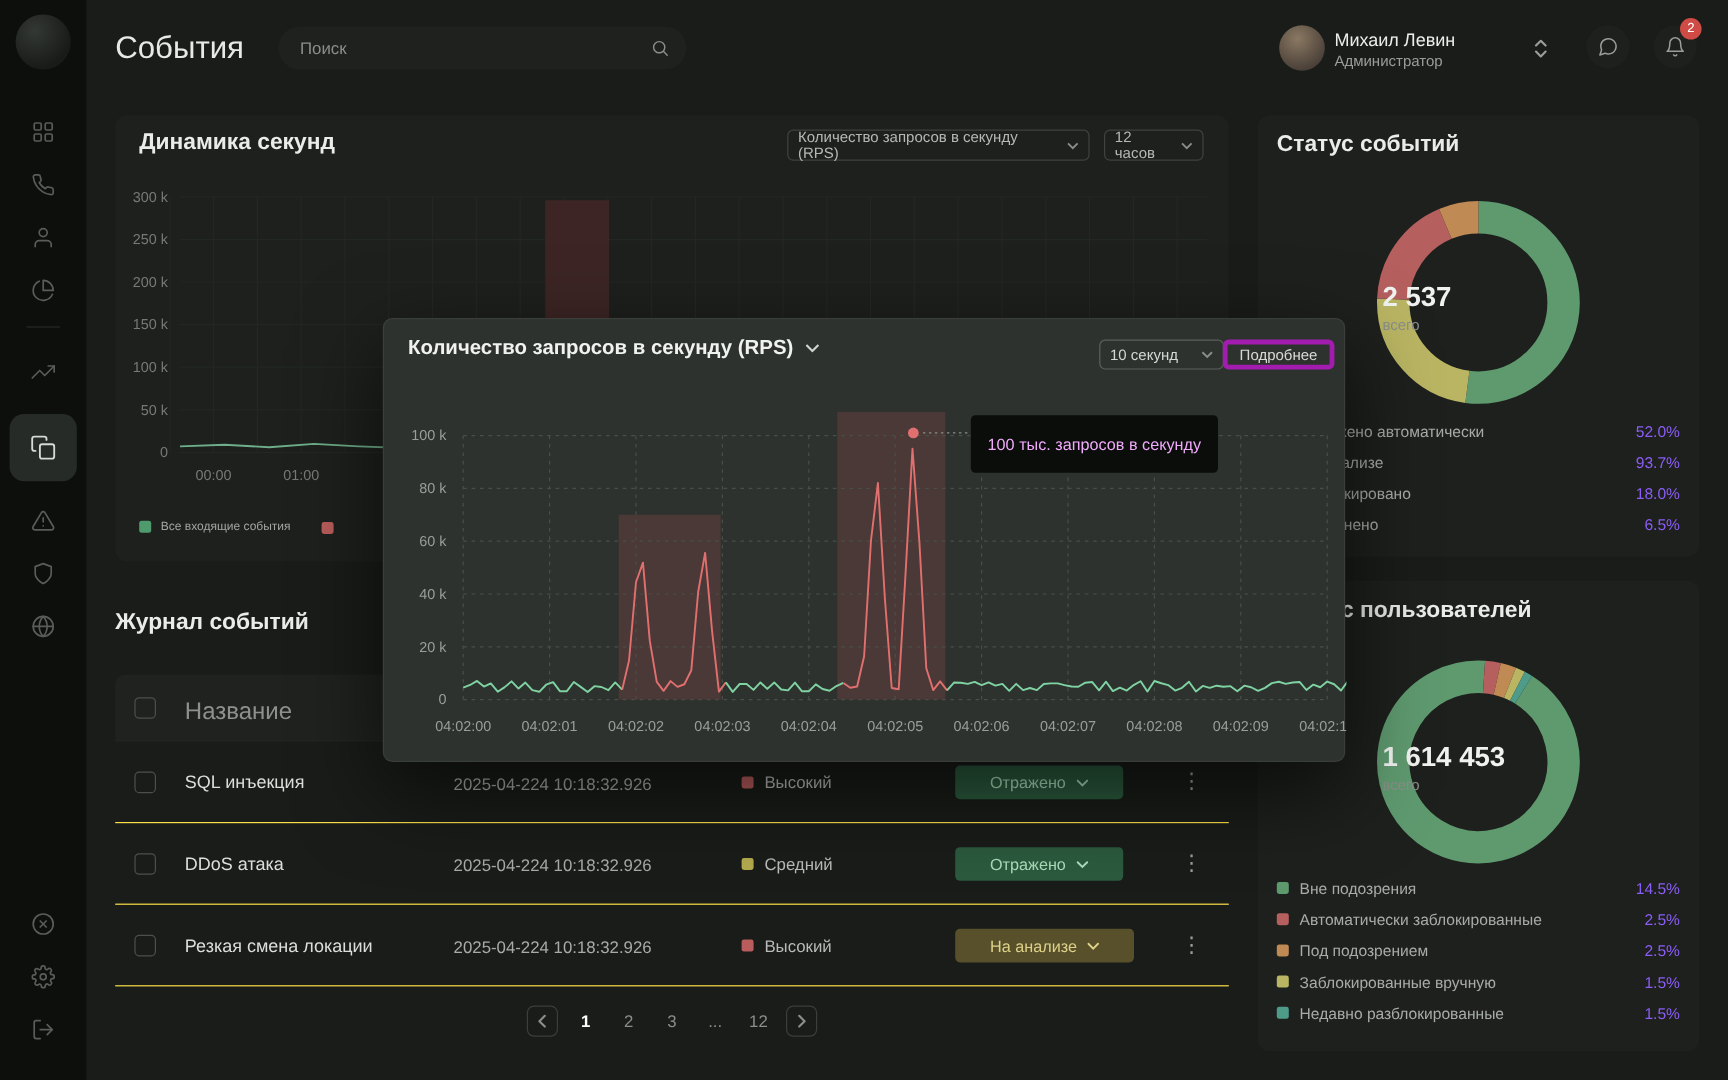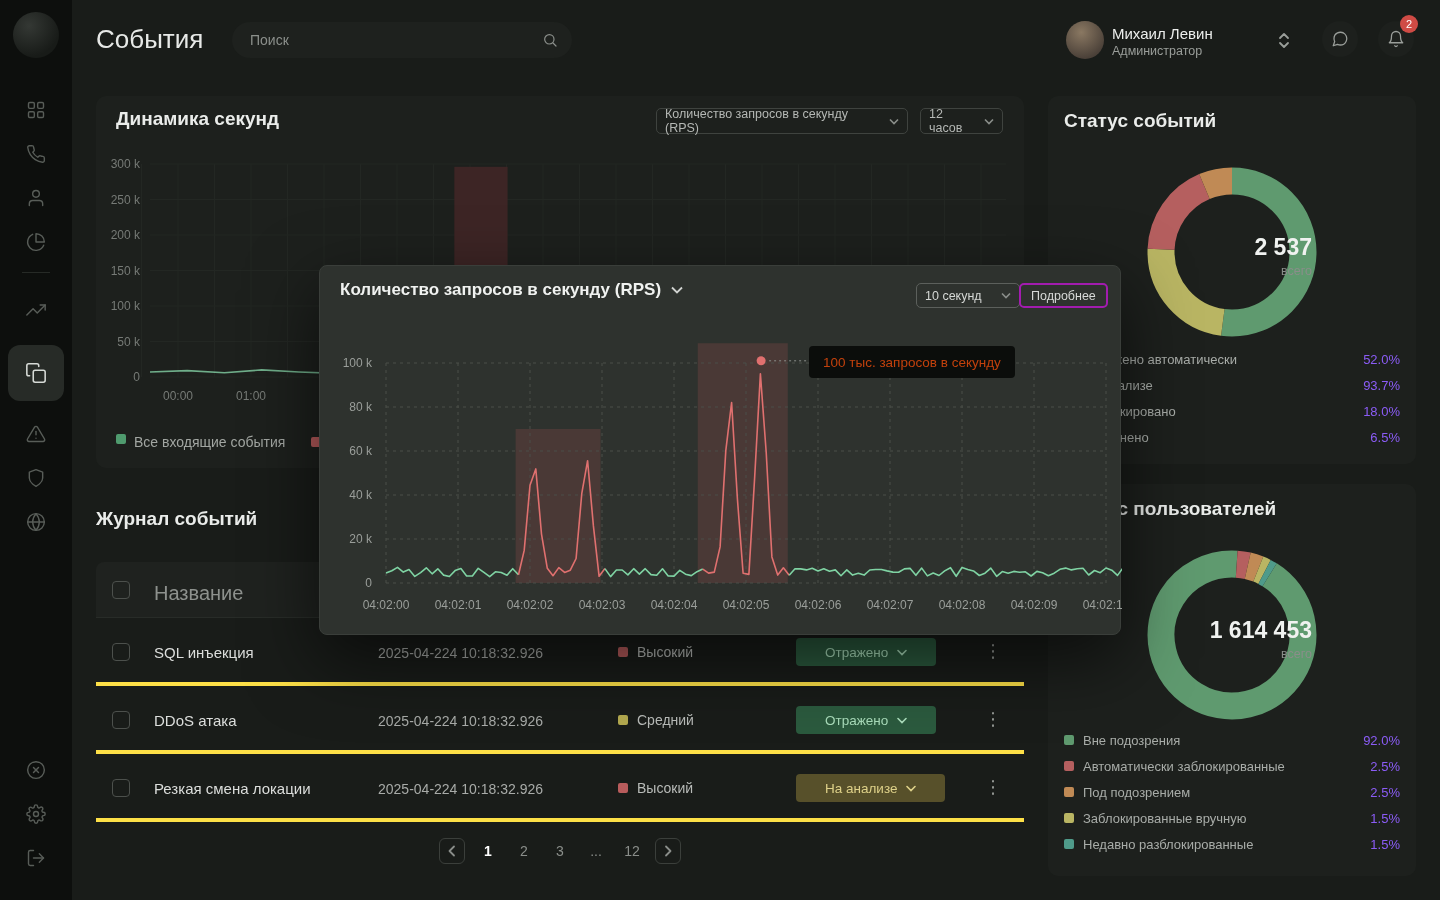--- a/index.html
+++ b/index.html
@@ -41,32 +41,32 @@
   .card-title{position:absolute;left:20px;top:14px;font-size:19px;font-weight:bold;color:#eaece a}
   .card-title,.sec-title{font-size:19px;font-weight:bold;color:#eaecea}
   .select{position:absolute;height:26px;border:1px solid #3f433f;border-radius:5px;display:flex;align-items:center;
           justify-content:space-between;padding:0 8px;font-size:12.5px;color:#b5b8b5;cursor:pointer;background:transparent}
   .select svg{width:10px;height:7px;stroke:#8a8e8a;fill:none;stroke-width:1.6;margin-left:8px;flex:none}
 
   #dyn-card{left:96px;top:96px;width:928px;height:372px}
   #dyn-chart{position:absolute;left:0;top:52px;width:928px;height:300px}
   #dyn-chart text{fill:#767a76;font-size:12px;font-family:"Liberation Sans",sans-serif}
   #dyn-legend{position:absolute;left:20px;top:338px;display:flex;gap:26px;align-items:center}
-  .dleg{display:flex;gap:8px;font-size:14px;color:#a2a6a2}
+  .dleg{display:flex;gap:8px;font-size:10px;color:#a2a6a2}
   .dleg i{width:10px;height:10px;border-radius:2px;display:inline-block}
 
   
   #journal-title{position:absolute;left:96px;top:508px}
   #journal-head{position:absolute;left:96px;top:562px;width:928px;height:56px;background:#1f221f;
                 border-radius:8px 8px 0 0;border-bottom:1px solid #282c28}
   .checkbox{display:inline-block;width:18px;height:18px;border:1.5px solid #4c504c;border-radius:4px;cursor:pointer}
   #journal-head .checkbox{position:absolute;left:16px;top:19px}
   #journal-head .col-name{position:absolute;left:58px;top:20px;font-size:20px;color:#8d918d}
   #journal-rows{position:absolute;left:96px;top:618px;width:928px}
-  .j-row{position:relative;height:68px;border-bottom:4px solid #fde047}
+  .j-row{position:relative;height:68px;border-bottom:1px solid #fde047}
   .j-row .checkbox{position:absolute;left:16px;top:25px}
   .j-name{position:absolute;left:58px;top:26px;font-size:15px;color:#dcdedc}
   .j-date{position:absolute;left:282px;top:27px;font-size:14px;color:#a8aba8}
   .j-sev{position:absolute;left:522px;top:26px;display:flex;align-items:center;gap:9px;font-size:14px;color:#b8bbb8}
   .j-sev i{width:10px;height:10px;border-radius:2px}
   .j-status{position:absolute;left:700px;top:20px;height:28px;border-radius:4px;display:flex;align-items:center;
             gap:9px;padding:0 29px;font-size:13.5px;cursor:pointer}
   .j-status.green{background:#2b5a3e;color:#a9dcba}
   .j-status.yellow{background:#57502a;color:#ded189}
   .kebab{position:absolute;left:888px;top:22px;font-size:18px;color:#9a9e9a;cursor:pointer}
@@ -74,42 +74,42 @@
   .pg-arrow{width:26px;height:26px;border:1px solid #3b3f3b;border-radius:6px;display:flex;align-items:center;
             justify-content:center;color:#8a8e8a;cursor:pointer}
   .pg-arrow svg{width:10px;height:12px;stroke:currentColor;fill:none;stroke-width:1.8;stroke-linecap:round;stroke-linejoin:round}
   .pg-num{width:26px;height:26px;display:flex;align-items:center;justify-content:center;font-size:14px;color:#8a8e8a;cursor:pointer}
   .pg-num.active{color:#fff;font-weight:bold}
 
   
   #ev-card{left:1048px;top:96px;width:368px;height:368px}
   #us-card{left:1048px;top:484px;width:368px;height:392px}
   .donut{position:absolute;left:0;top:0;width:368px;height:250px}
-  .donut-center{position:absolute;left:104px;width:160px;text-align:right}
+  .donut-center{position:absolute;left:104px;width:160px;text-align:left}
   .donut-total{font-size:23px;font-weight:bold;color:#f0f2f0}
   .donut-sub{font-size:12.5px;color:#8a8e8a;margin-top:3px}
   .legend{position:absolute;left:0;width:368px}
   .leg-row{display:flex;align-items:center;height:26px;padding:0 16px}
   .leg-sq{width:10px;height:10px;border-radius:2px;flex:none}
   .leg-label{flex:1;margin-left:9px;font-size:13px;color:#a8aca8;white-space:nowrap;overflow:hidden}
   .leg-val{font-size:13px;color:#8b5cf6}
 
   
   #modal{position:absolute;left:319px;top:265px;width:802px;height:370px;background:#2e322e;border:1px solid #3a3e3a;
          border-radius:8px;box-shadow:0 24px 70px rgba(0,0,0,.6);z-index:50}
   #modal-title{position:absolute;left:20px;top:14px;font-size:17px;font-weight:bold;color:#f0f2f0;
                display:flex;align-items:center;gap:10px}
   #modal-title svg{width:12px;height:8px;stroke:#d0d3d0;fill:none;stroke-width:1.8;cursor:pointer}
   #modal .select{border-color:#5c605c;color:#d5d8d5}
-  #modal-details{position:absolute;left:699px;top:17px;height:25px;border:2px solid #a21caf;border-radius:5px;
+  #modal-details{position:absolute;left:699px;top:17px;height:25px;border:4px solid #a21caf;border-radius:5px;
                  display:flex;align-items:center;padding:0 10px;font-size:12.5px;color:#d8dad8;cursor:pointer}
   #modal-chart{position:absolute;left:0;top:60px;width:802px;height:300px}
   #modal-chart text{fill:#9a9e9a;font-size:12px;font-family:"Liberation Sans",sans-serif}
-  #tooltip{position:absolute;left:489px;top:80px;height:32px;background:#0b0d0b;border-radius:4px;
-           display:flex;align-items:center;padding:0 14px;font-size:13.5px;color:#c2410c;white-space:nowrap}
+  #tooltip{position:absolute;left:489px;top:80px;height:48px;background:#0b0d0b;border-radius:4px;
+           display:flex;align-items:center;padding:0 14px;font-size:13.5px;color:#f0abfc;white-space:nowrap}
 </style>
 </head>
 <body>
 
 <nav id="sidebar">
   <div id="logo"></div>
 
   <div class="side-btn" style="top:100px">
     <svg viewBox="0 0 24 24">
         <rect x="3" y="3" width="7" height="7" rx="1.5"></rect>
@@ -409,21 +409,21 @@
       <circle cx="184" cy="151" r="71" fill="none" stroke="#4f9b8a" stroke-width="27" stroke-dasharray="6.69159235214626 439.4145644576044" stroke-dashoffset="-439.4145644576044" transform="rotate(-58 184 151)"></circle>
     </svg>
   <div class="donut-center" style="top:133px">
     <div class="donut-total">1 614 453</div>
     <div class="donut-sub">всего</div>
   </div>
   <div class="legend" id="us-legend" style="top:243px">
       <div class="leg-row">
         <span class="leg-sq" style="background: rgb(95, 154, 111);"></span>
         <span class="leg-label">Вне подозрения</span>
-        <span class="leg-val">92.0%</span>
+        <span class="leg-val">14.5%</span>
       </div>
       <div class="leg-row">
         <span class="leg-sq" style="background: rgb(181, 95, 95);"></span>
         <span class="leg-label">Автоматически заблокированные</span>
         <span class="leg-val">2.5%</span>
       </div>
       <div class="leg-row">
         <span class="leg-sq" style="background: rgb(192, 138, 85);"></span>
         <span class="leg-label">Под подозрением</span>
         <span class="leg-val">2.5%</span>

